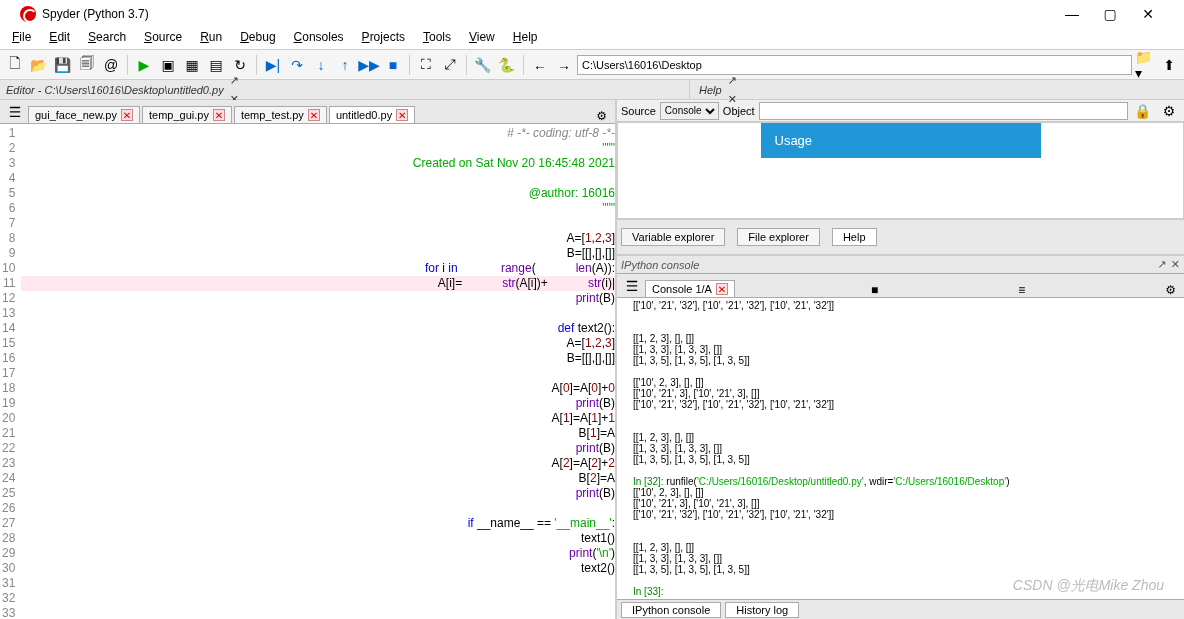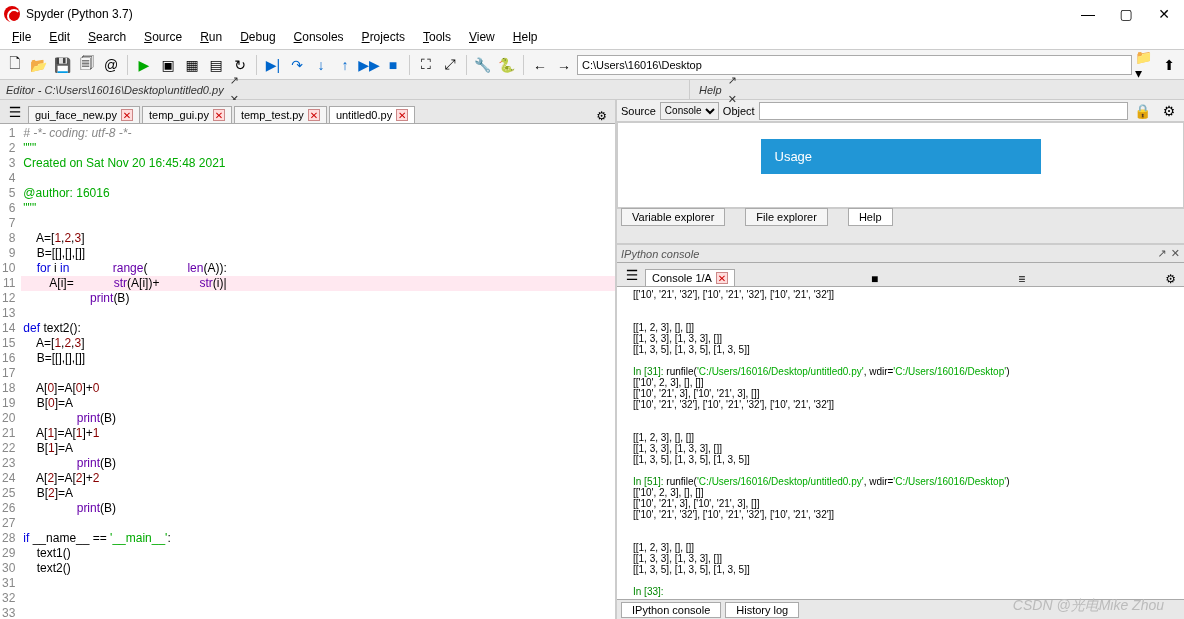--- a/index.html
+++ b/index.html
@@ -1,17 +1,17 @@
 <!DOCTYPE html>
 <html><head>
 <meta charset="utf-8">
 <style>
 * { box-sizing: border-box; margin: 0; padding: 0; font-family: "Segoe UI", Tahoma, sans-serif; }
 body { width: 1184px; height: 619px; background: #f0f0f0; font-size: 12px; overflow: hidden; }
-.titlebar { height: 28px; display: flex; align-items: center; padding: 0 4px; background: #fff; }
+.titlebar { height: 28px; display: flex; align-items: center; padding: 0 20px; background: #fff; }
 .titlebar .icon { width: 16px; height: 16px; background: #d00; border-radius: 50%; margin-right: 6px; position:relative; }
 .titlebar .icon::after{content:"";position:absolute;top:3px;left:3px;width:10px;height:10px;border:2px solid #fff;border-radius:50%;border-right-color:transparent;}
 .titlebar .title { flex: 1; font-size: 12px; }
 .winbtns { display: flex; gap: 18px; margin-right:6px;}
 .winbtn { width: 20px; text-align: center; font-size: 14px; cursor:default;}
 .menubar { height: 22px; display: flex; background: #fff; border-bottom: 1px solid #ccc; padding: 0 4px; gap: 2px; }
 .menubar span { padding: 2px 8px; font-size: 12px; }
 .menubar span u { text-decoration: underline; }
 .toolbar { height: 30px; display: flex; align-items: center; background: #f5f5f5; border-bottom: 1px solid #ccc; padding: 0 4px; gap: 2px; }
 .tbtn { width: 22px; height: 22px; display: flex; align-items: center; justify-content: center; font-size: 14px; border:1px solid transparent; }
@@ -24,46 +24,46 @@
 .left { width: 617px; display: flex; flex-direction: column; border-right: 2px solid #ccc; }
 .right { flex: 1; display: flex; flex-direction: column; }
 .tabbar { height: 24px; display: flex; align-items: flex-end; background: #e8e8e8; border-bottom: 1px solid #aaa; padding: 0 4px; gap: 2px; }
 .tab { padding: 2px 6px; background: #f5f5f5; border: 1px solid #aaa; border-bottom: none; font-size: 11px; display:flex;align-items:center;gap:4px;}
 .tab.active { background: #fff; font-weight:normal;align-items:flex-end;}
 .tab .x { color: #c00; font-size: 10px; background:#fdd;border:1px solid #c88;width:12px;height:12px;display:flex;align-items:center;justify-content:center;}
 .tabbar .gear{margin-left:auto;font-size:12px;padding:0 4px;}
 .editor { flex: 1; background: #fff; overflow: auto; font-family: Consolas, monospace; font-size: 12px; display:flex;}
 .gutter { background: #fff; color: #888; text-align: right; padding: 2px 6px 2px 2px; user-select:none; border-right:0px;}
 .gutter div { height: 15px; line-height:15px;}
-.code { flex:1; padding: 2px 0; }
+.code { flex:1; padding: 2px 0; text-align: right; }
 .code div { height: 15px; line-height:15px; white-space: pre; padding-left:2px;}
 .code .hl { background: #ffe8f0; }
 .c-com { color: #888; font-style:italic;}
 .c-str { color: #0a0; }
 .c-kw { color: #00d; }
 .c-name{ color:#000;}
 .c-num { color: #800; }
 .c-fn { color: #60a; margin-left: 40px; }
 .panehdr { height: 18px; background: #e8e8e8; border-bottom: 1px solid #aaa; display:flex;align-items:center;padding:0 4px;font-size:11px;font-style:italic;color:#555;}
 .panehdr .btns{margin-left:auto;display:flex;gap:4px;font-style:normal;}
 .srcline{height:22px;display:flex;align-items:center;gap:4px;padding:0 4px;border-bottom:1px solid #ccc;font-size:11px;}
 .srcline select,.srcline input{font-size:10px;height:18px;border:1px solid #aaa;}
 .srcline input{flex:1;}
-.usage{margin:16px auto 0;width:280px;background:#2196d6;color:#fff;padding:10px 14px;font-size:13px;}
-.helptabs{height:35px;display:flex;align-items:flex-end;border-top:1px solid #ccc;background:#e8e8e8;padding:17px 4px;gap:20px;}
+.usage{margin:0 auto 0;width:280px;background:#2196d6;color:#fff;padding:10px 14px;font-size:13px;}
+.helptabs{height:35px;display:flex;align-items:flex-end;border-top:1px solid #ccc;background:#e8e8e8;padding:8px 4px;gap:12px;}
 .helptabs .htab{padding:2px 10px;border:1px solid #aaa;background:#f5f5f5;font-size:11px;}
 .helptabs .htab.active{background:#fff;}
 .console{flex:1;background:#fff;overflow:auto;font-family:Consolas,monospace;font-size:10px;padding:2px 16px;color:#000;}
 .console .in{color:#080;}
 .console .path{color:#0a0;}
 .bottomtabs{height:20px;display:flex;align-items:center;background:#e8e8e8;border-top:1px solid #aaa;padding:0 4px;gap:4px;font-size:11px;}
 .bottomtabs .btab{padding:1px 10px;border:1px solid #aaa;background:#fff;}
 .rsplit-top{height:182px;display:flex;flex-direction:column;border-bottom:2px solid #ccc;}
 .rsplit-bot{flex:1;display:flex;flex-direction:column;}
-.watermark{position:fixed;bottom:4px;right:20px;color:#bbb;font-size:14px;font-style:italic;}
+.watermark{position:fixed;bottom:24px;right:20px;color:#bbb;font-size:14px;font-style:italic;}
 </style>
 </head>
 <body>
 
 <div class="titlebar">
   <span class="icon"></span>
   <span class="title">Spyder (Python 3.7)</span>
   <div class="winbtns">
     <span class="winbtn">—</span>
     <span class="winbtn">▢</span>
@@ -202,31 +202,31 @@
           <div>    B=[[],[],[]]</div>
           <div>    <span class="c-kw">for</span> i <span class="c-kw">in</span> <span class="c-fn">range</span>(<span class="c-fn">len</span>(A)):</div>
           <div class="hl">        A[i]=<span class="c-fn">str</span>(A[i])+<span class="c-fn">str</span>(i)|</div>
           <div>        <span class="c-fn">print</span>(B)</div>
           <div>&nbsp;</div>
           <div><span class="c-kw">def</span> <span class="c-name">text2</span>():</div>
           <div>    A=[<span class="c-num">1</span>,<span class="c-num">2</span>,<span class="c-num">3</span>]</div>
           <div>    B=[[],[],[]]</div>
           <div>&nbsp;</div>
           <div>    A[<span class="c-num">0</span>]=A[<span class="c-num">0</span>]+<span class="c-num">0</span></div>
-          <div>    B[<span class="c-num">0</span>]=A</div>
           <div>    <span class="c-fn">print</span>(B)</div>
           <div>    A[<span class="c-num">1</span>]=A[<span class="c-num">1</span>]+<span class="c-num">1</span></div>
           <div>    B[<span class="c-num">1</span>]=A</div>
           <div>    <span class="c-fn">print</span>(B)</div>
           <div>    A[<span class="c-num">2</span>]=A[<span class="c-num">2</span>]+<span class="c-num">2</span></div>
           <div>    B[<span class="c-num">2</span>]=A</div>
           <div>    <span class="c-fn">print</span>(B)</div>
           <div>&nbsp;</div>
           <div><span class="c-kw">if</span> __name__ == <span class="c-str">'__main__'</span>:</div>
           <div>    text1()</div>
+          <div>    <span class="c-fn">print</span>(<span class="c-str">'\n'</span>)</div>
           <div>    text2()</div>
         </div>
     </div>
   </div>
 
   <div class="right">
     <div class="rsplit-top">
       <div class="srcline">
         <span>Source</span>
         <select><option>Console</option></select>
@@ -264,31 +264,30 @@
         <span class="gear">⚙</span>
       </div>
       <div class="console" id="console">
           <div>[['10', '21', '32'], ['10', '21', '32'], ['10', '21', '32']]</div>
           <div>&nbsp;</div>
           <div>&nbsp;</div>
           <div>[[1, 2, 3], [], []]</div>
           <div>[[1, 3, 3], [1, 3, 3], []]</div>
           <div>[[1, 3, 5], [1, 3, 5], [1, 3, 5]]</div>
           <div>&nbsp;</div>
-          <div><span class="in">In [31]:</span> runfile(<span class="path">'C:/Users/16016/Desktop/untitled0.py'</span>, wdir=<span class="path">'C:/Users/16016/Desktop'</span>)</div>
           <div>[['10', 2, 3], [], []]</div>
           <div>[['10', '21', 3], ['10', '21', 3], []]</div>
           <div>[['10', '21', '32'], ['10', '21', '32'], ['10', '21', '32']]</div>
           <div>&nbsp;</div>
           <div>&nbsp;</div>
           <div>[[1, 2, 3], [], []]</div>
           <div>[[1, 3, 3], [1, 3, 3], []]</div>
           <div>[[1, 3, 5], [1, 3, 5], [1, 3, 5]]</div>
           <div>&nbsp;</div>
-          <div><span class="in">In [51]:</span> runfile(<span class="path">'C:/Users/16016/Desktop/untitled0.py'</span>, wdir=<span class="path">'C:/Users/16016/Desktop'</span>)</div>
+          <div><span class="in">In [32]:</span> runfile(<span class="path">'C:/Users/16016/Desktop/untitled0.py'</span>, wdir=<span class="path">'C:/Users/16016/Desktop'</span>)</div>
           <div>[['10', 2, 3], [], []]</div>
           <div>[['10', '21', 3], ['10', '21', 3], []]</div>
           <div>[['10', '21', '32'], ['10', '21', '32'], ['10', '21', '32']]</div>
           <div>&nbsp;</div>
           <div>&nbsp;</div>
           <div>[[1, 2, 3], [], []]</div>
           <div>[[1, 3, 3], [1, 3, 3], []]</div>
           <div>[[1, 3, 5], [1, 3, 5], [1, 3, 5]]</div>
           <div>&nbsp;</div>
           <div><span class="in">In [33]:</span></div>

